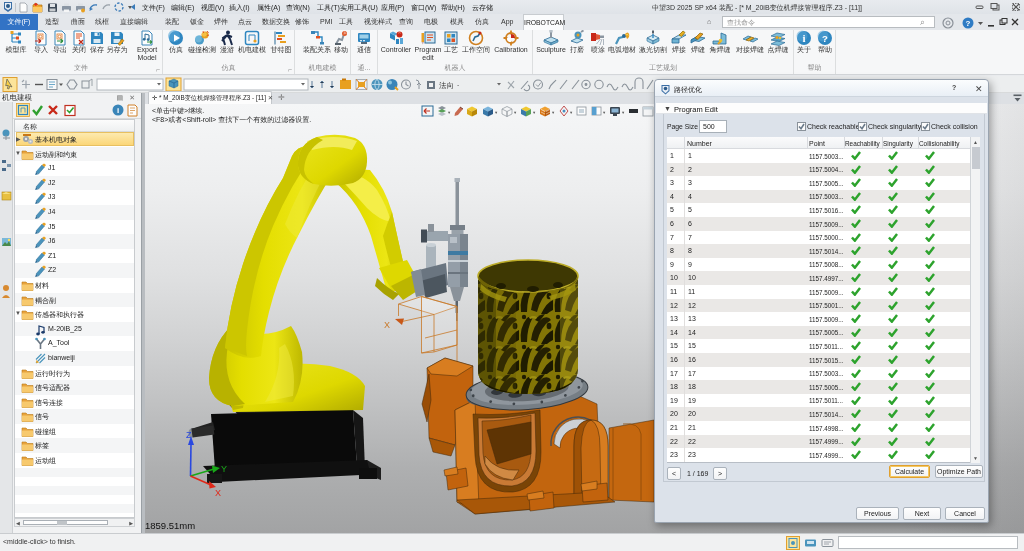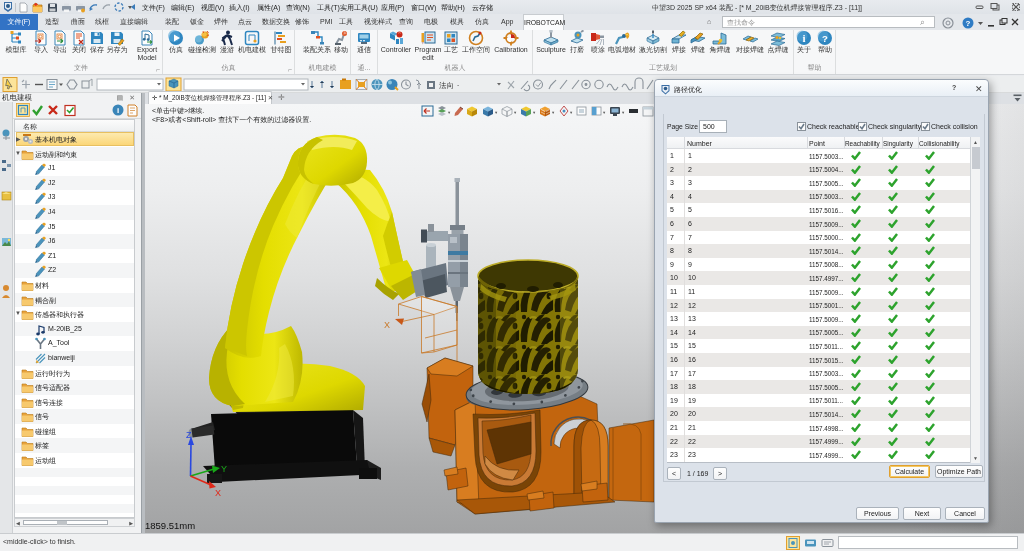--- a/index.html
+++ b/index.html
@@ -926,20 +926,24 @@
     <rect x="19" y="3.5" width="11" height="7" rx="1" fill="#4a94bc"></rect>
       <rect x="21" y="5" width="7" height="3" fill="#cfe4f0"></rect>
     <rect x="36" y="3.5" width="11" height="7" rx="1" fill="none" stroke="#8a929a"></rect>
       <path d="M38 6 h7 M38 8 h5" stroke="#8a929a" stroke-width="0.8"></path>
   </svg>
   <span class="abs" style="left:838px;top:2px;width:180px;height:13px;background:#fff;border:1px solid #b8bcc0"></span>
 </div>
 
 <div class="abs" id="dlg">
   <div id="dlgtitle"></div>
+  <div id="dlgsec">
+      <span style="position:absolute;left:8px;top:2px;color:#444">▼</span>
+      <span style="position:absolute;left:18px;top:2px;font-size:7.5px;color:#111">Program Edit</span>
+    </div>
   <div id="dlgbody">
   <svg class="abs" style="left:5px;top:4px" width="11" height="11" viewBox="0 0 11 11">
         <path d="M1.5 1 h8 v6 l-4 3.5 l-4 -3.5 Z" fill="#3a6ea5"></path>
         <path d="M2.5 2 h6 v4.6 l-3 2.6 l-3 -2.6 Z" fill="#e8eef5"></path>
         <circle cx="5.5" cy="4.5" r="1.8" fill="#2a5a8a"></circle>
       </svg>
   <span class="abs" style="left:19px;top:5px;color:#222">路径优化</span>
   <span class="abs" style="left:297px;top:4px;color:#444;font-weight:bold">?</span>
   <span class="abs" style="left:320px;top:4px;color:#444;font-size:9px">✕</span>
   <div class="abs" style="left:8px;top:34px;width:322px;height:368px;border:1px solid #c2c9d2;border-top:none"></div>

